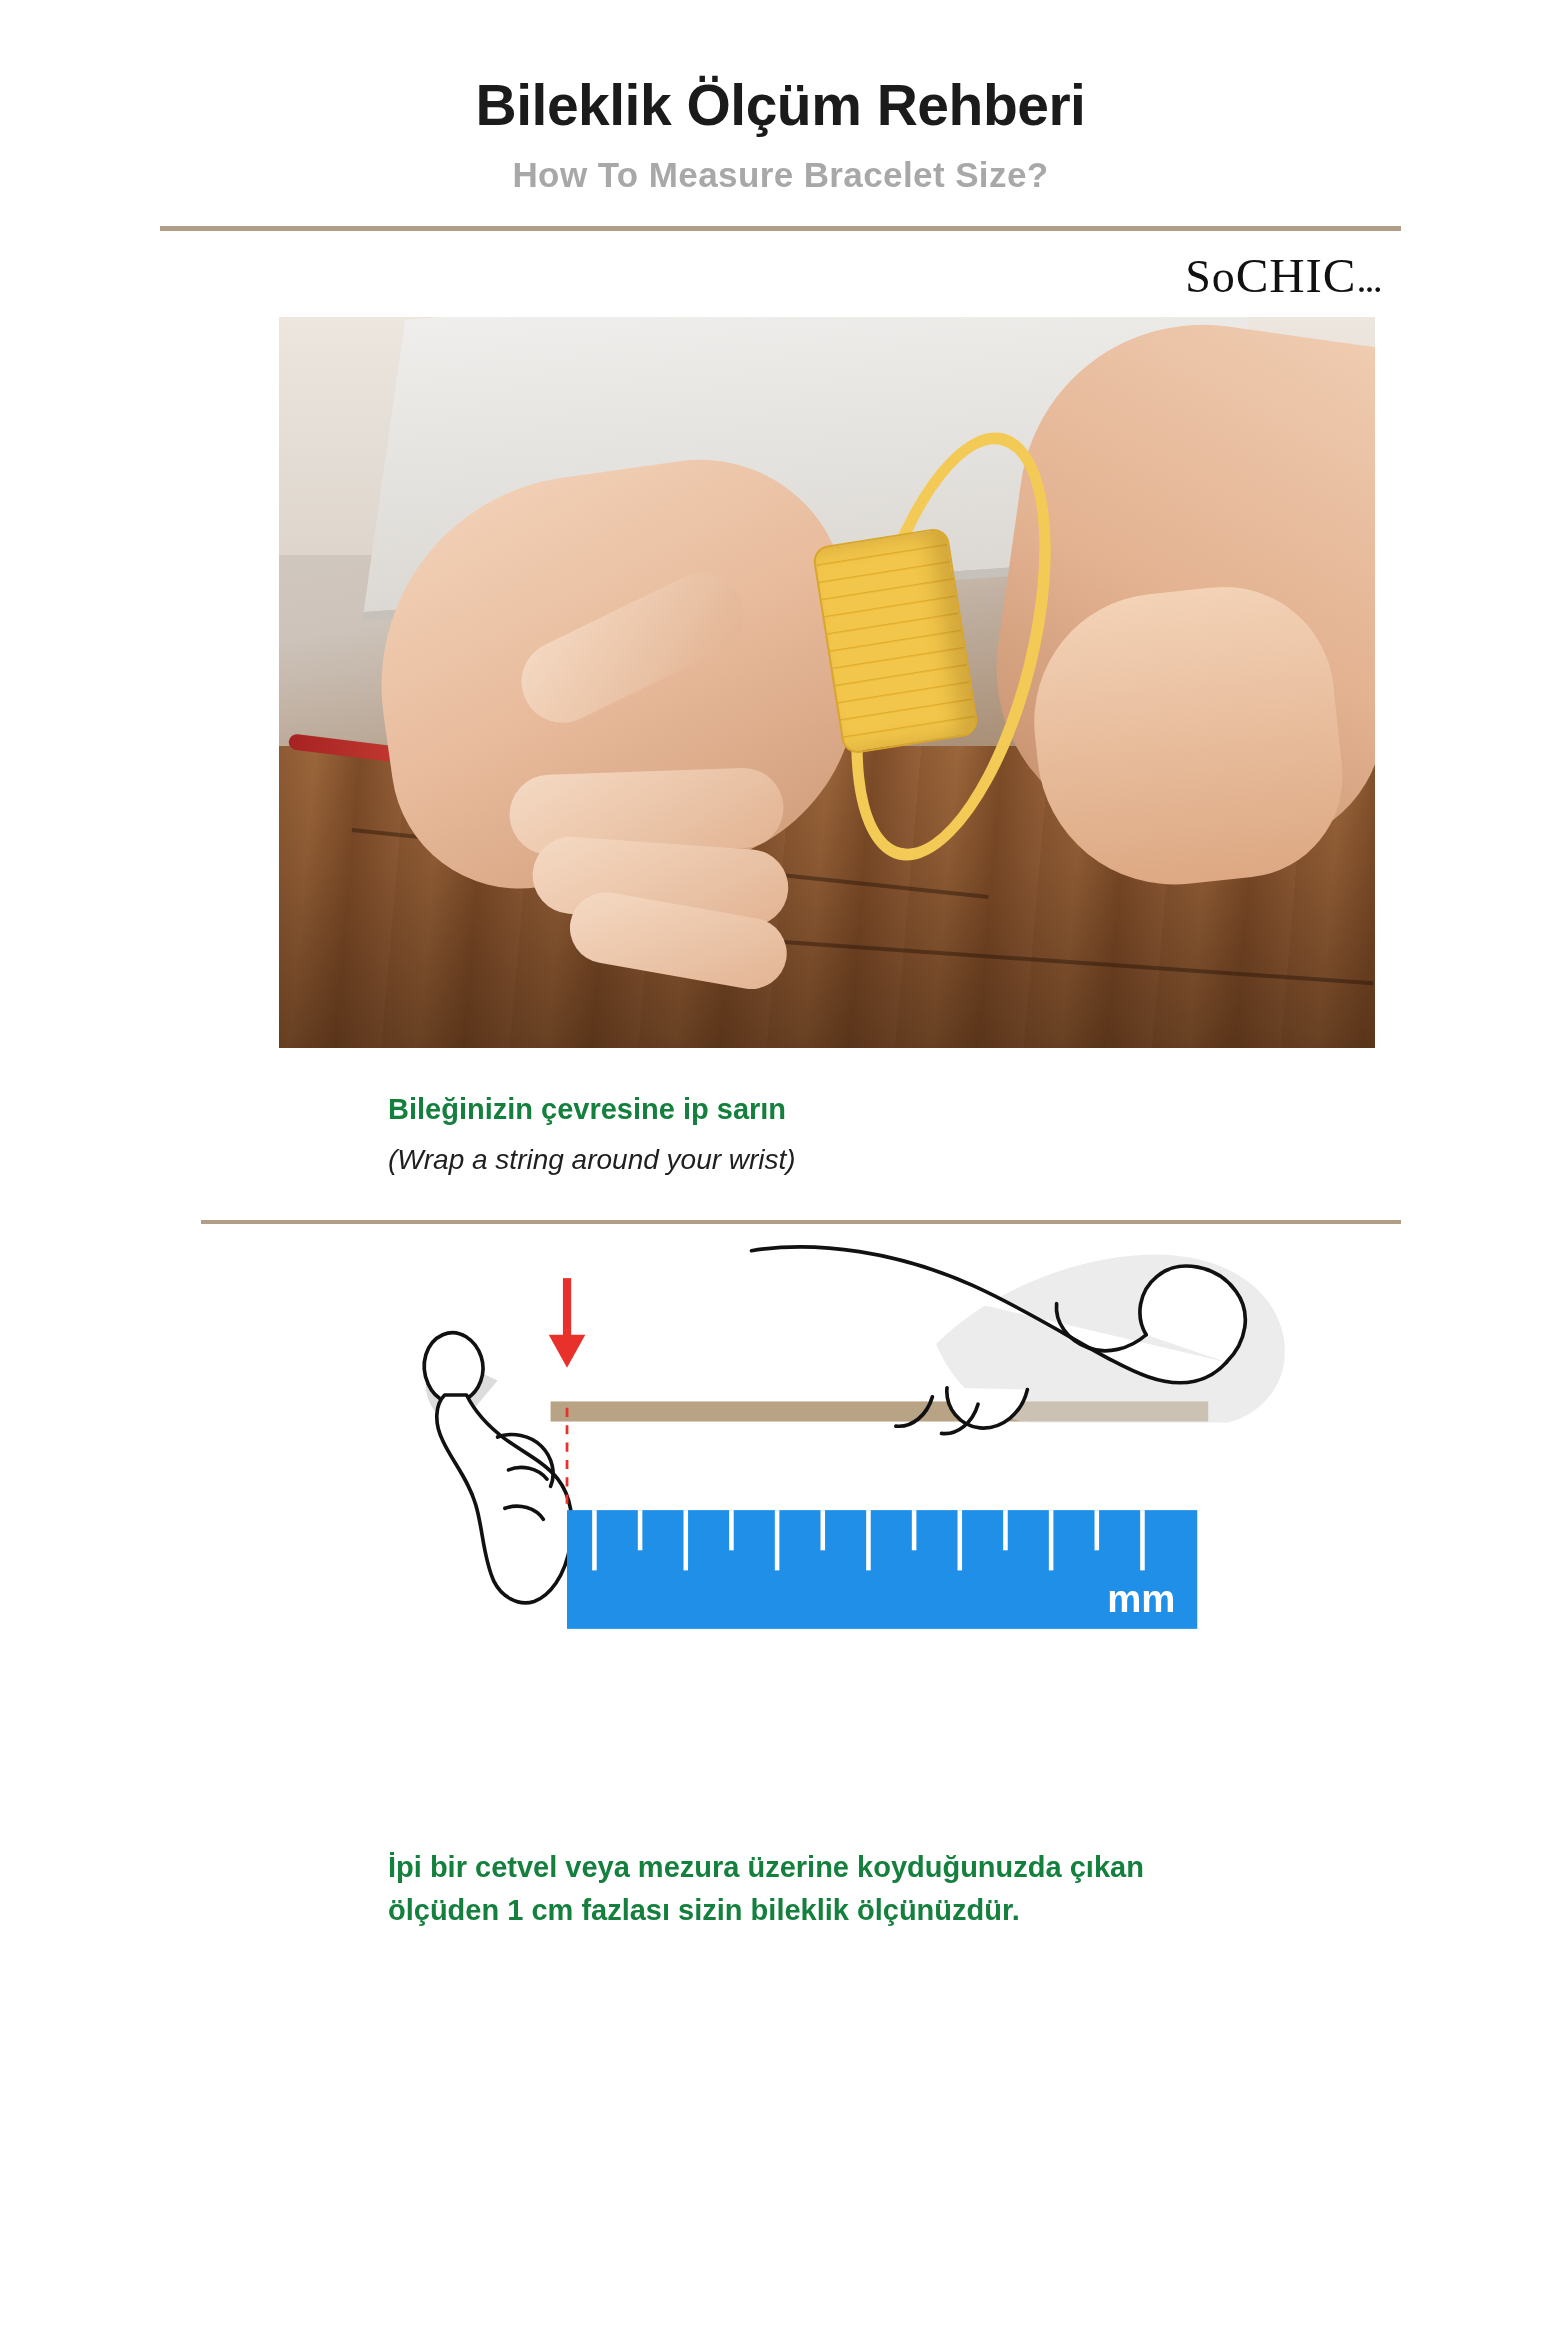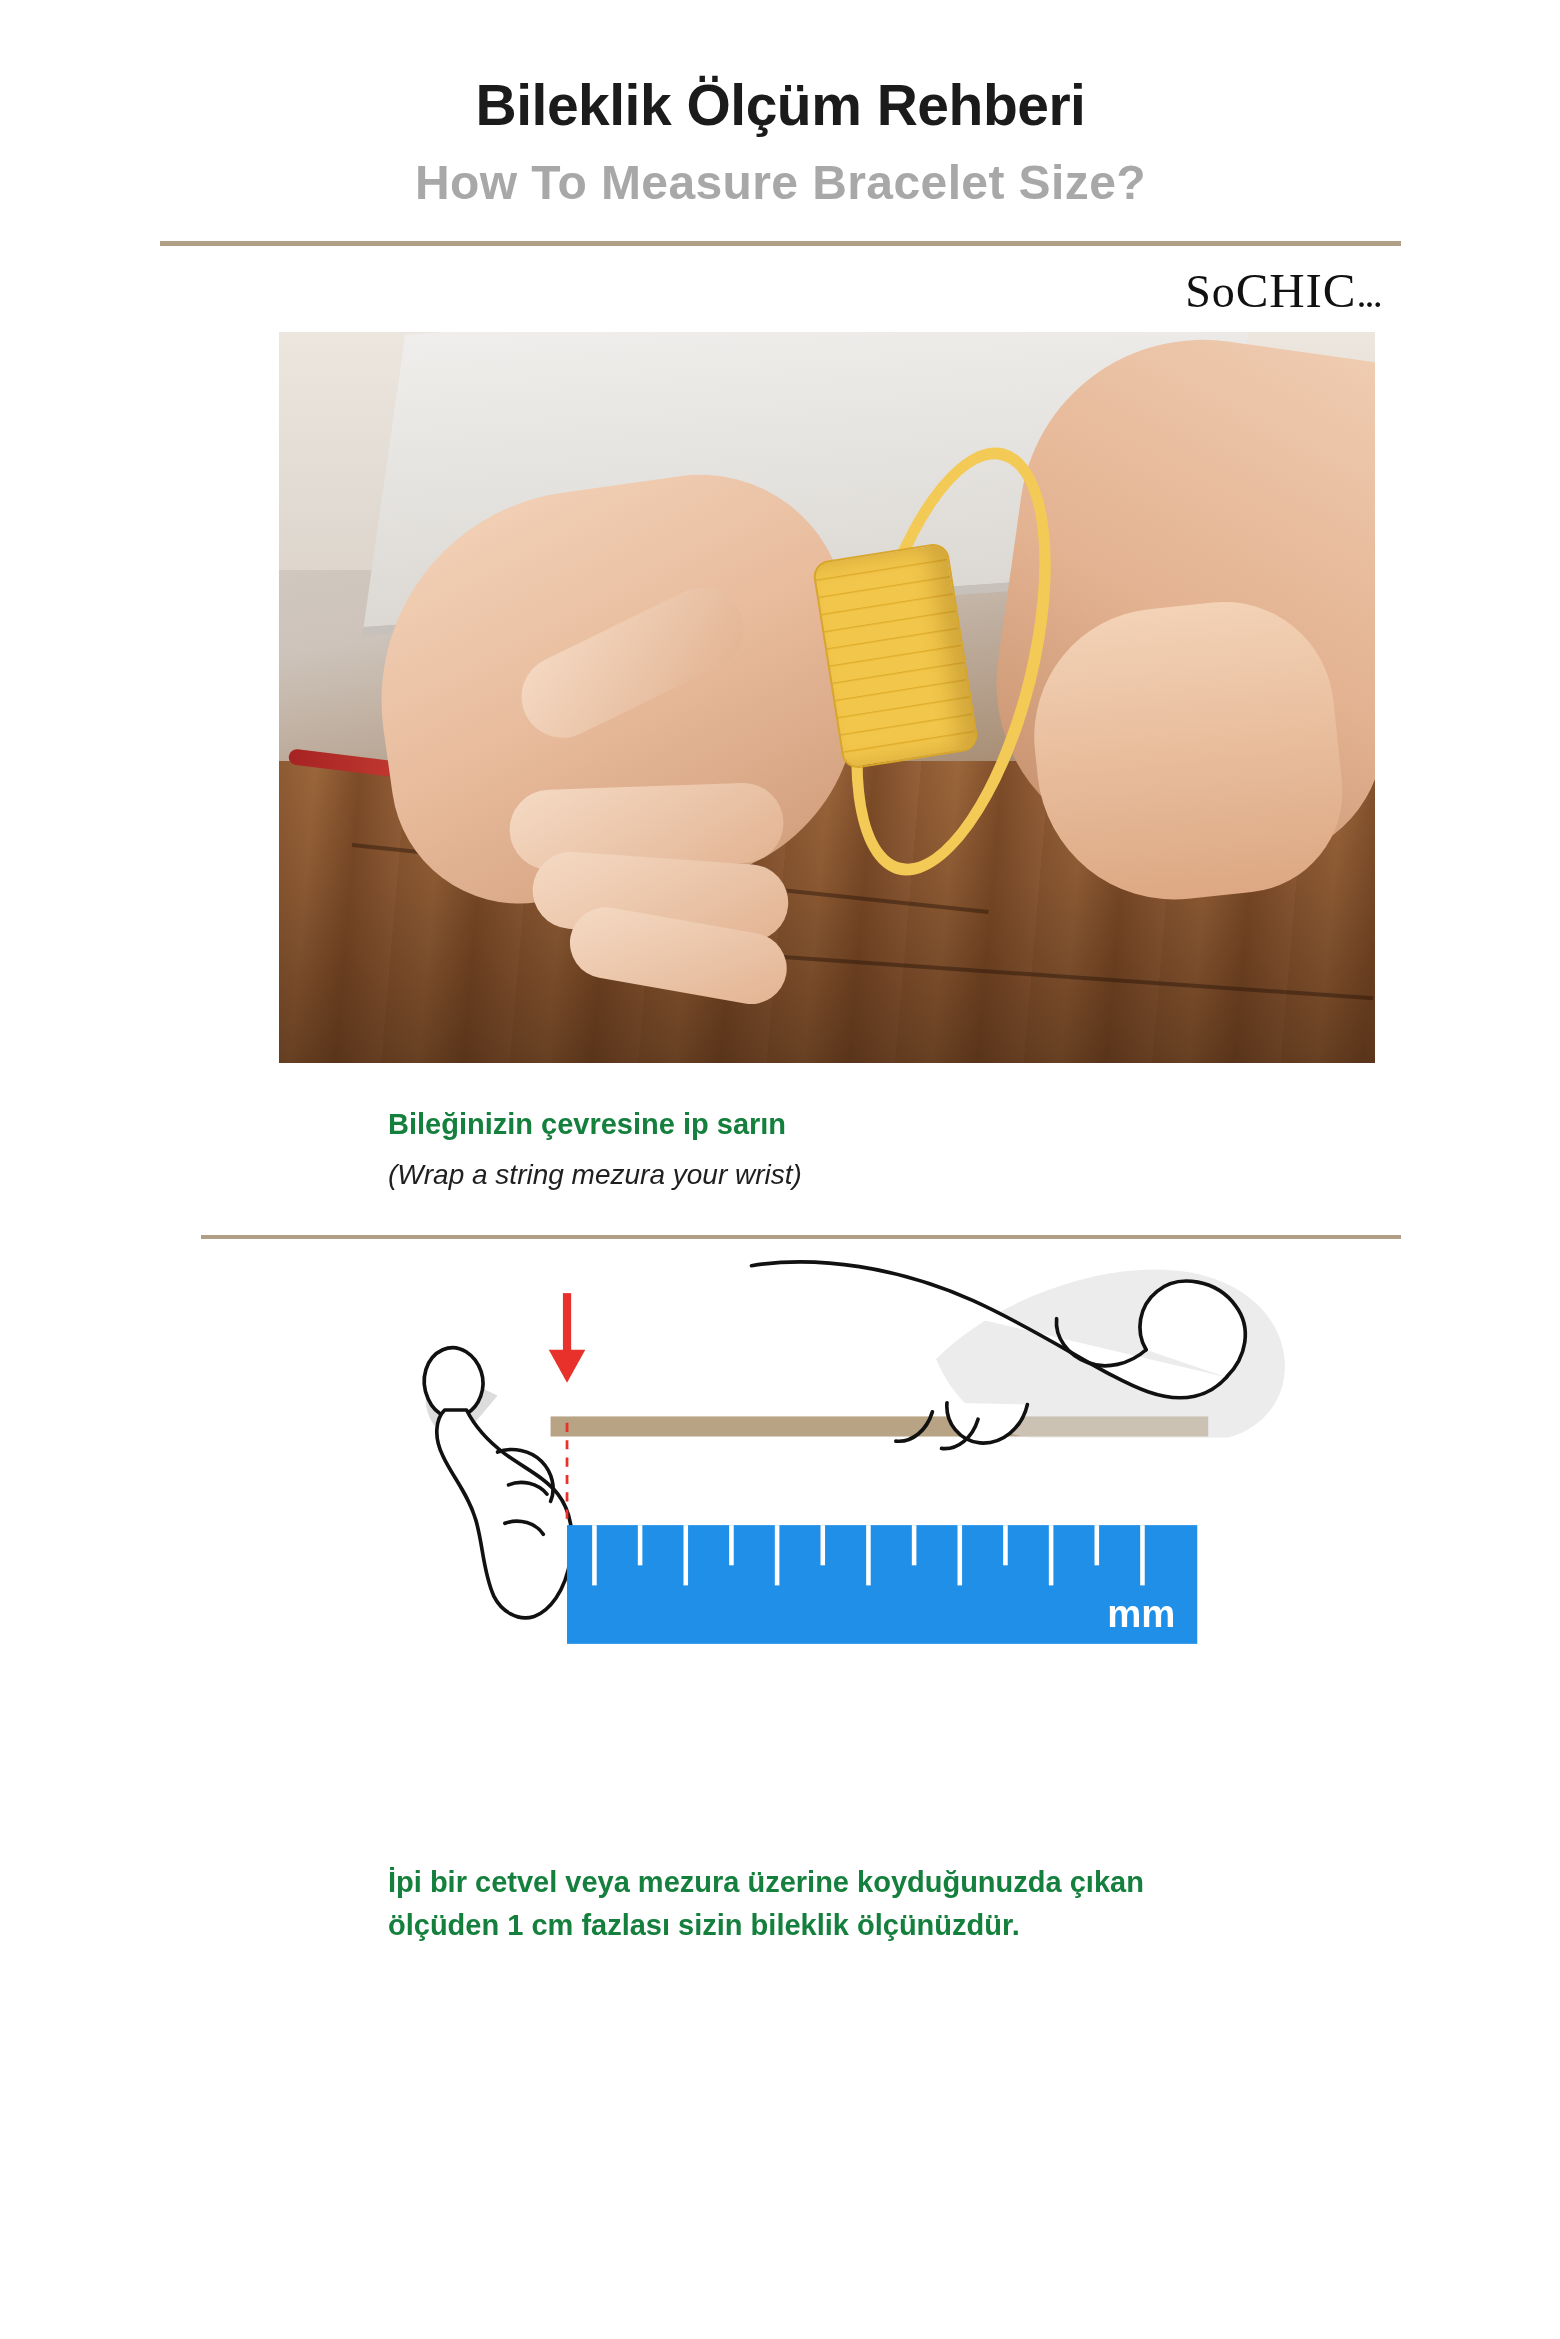--- a/index.html
+++ b/index.html
@@ -30,21 +30,21 @@
   }
   .title {
     font-size: 57px;
     font-weight: bold;
     letter-spacing: -0.5px;
     color: #1b1b1b;
     line-height: 1.06;
     margin: 0;
   }
   .subtitle {
-    font-size: 48px;
+    font-size: 35px;
     font-weight: bold;
     color: #a8a8a8;
     letter-spacing: 0.4px;
     margin: 20px 0 0 0;
     text-align: center;
   }
   .rule {
     height: 4.6px;
     background: #b09f86;
     margin: 31px auto 0 auto;
@@ -273,21 +273,21 @@
         <div class="finger f4"></div>
       </div>
       <div class="tape-loop"></div>
       <div class="wrist-band"></div>
       <div class="hand-top"></div>
     </div>
   </div>
 
   <div class="caption">
     <div class="cap-tr">Bileğinizin çevresine ip sarın</div>
-    <div class="cap-en">(Wrap a string mezura your wrist)</div>
+    <div class="cap-en">(Wrap a string around your wrist)</div>
   </div>
 
   <div class="divider-wrap">
     <div class="divider"></div>
   </div>
 
   <div class="illus-wrap">
     <svg class="illus" viewBox="0 0 1120 630">
 
       <g fill="#ffffff" stroke="#111111" stroke-width="4" stroke-linejoin="round" stroke-linecap="round">

